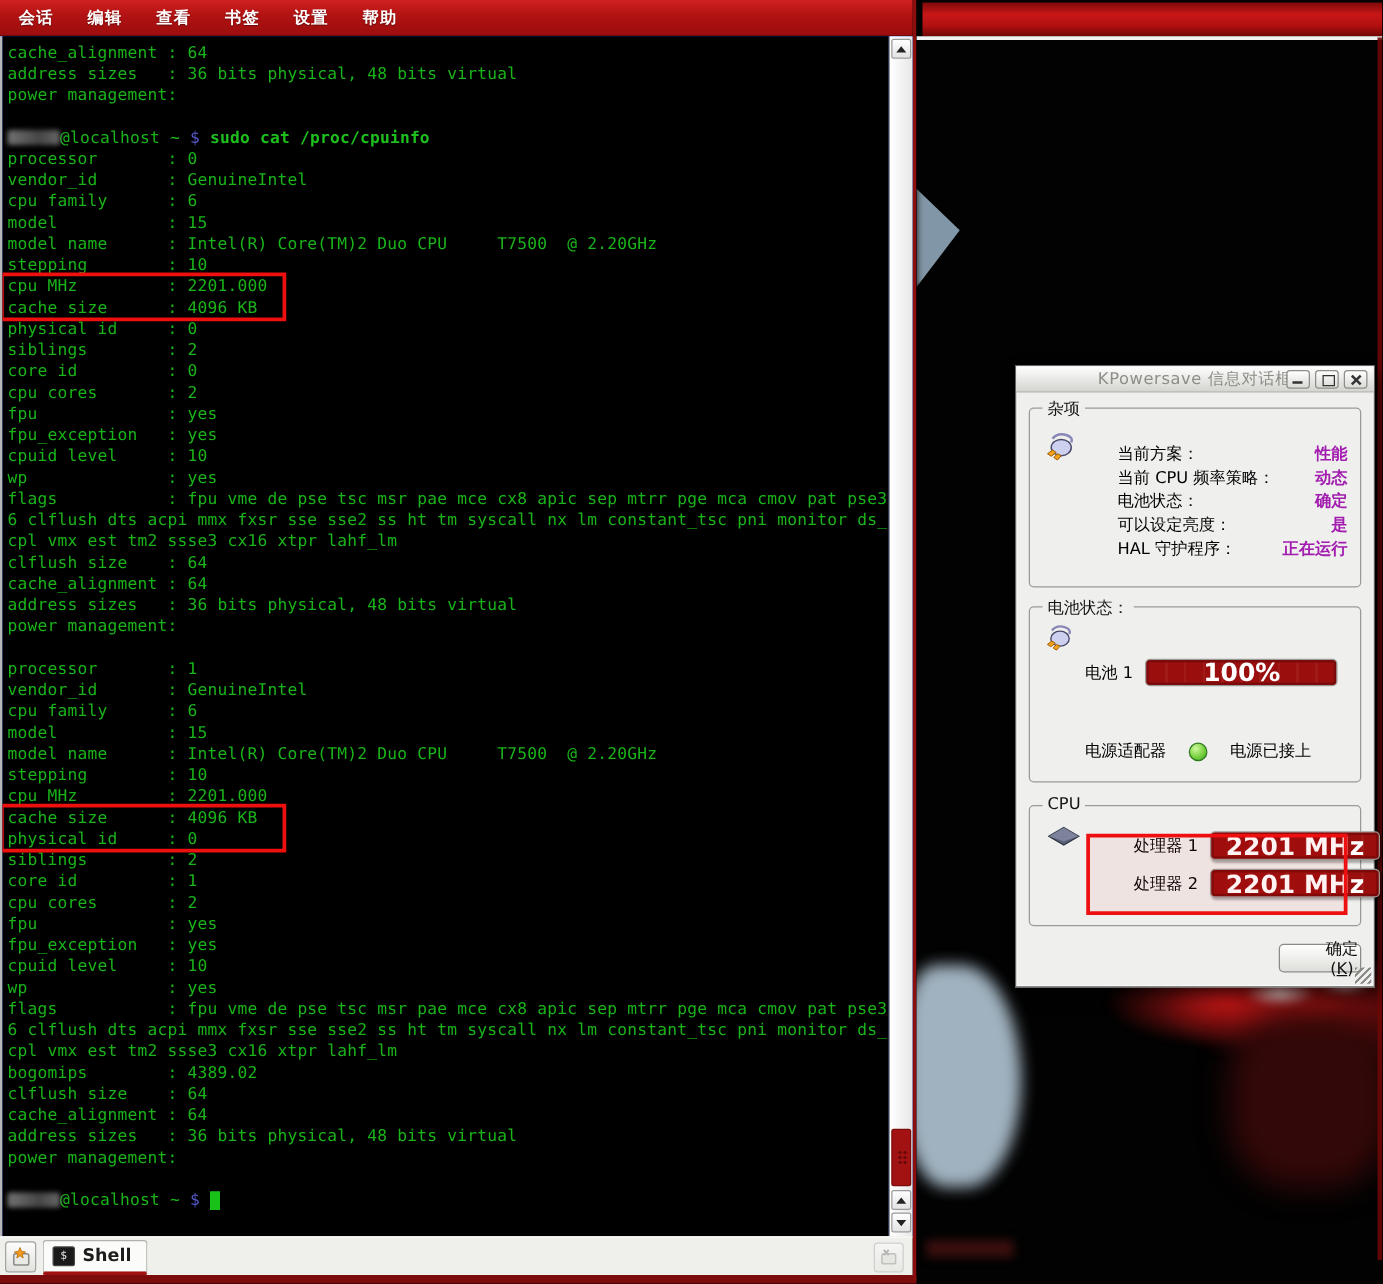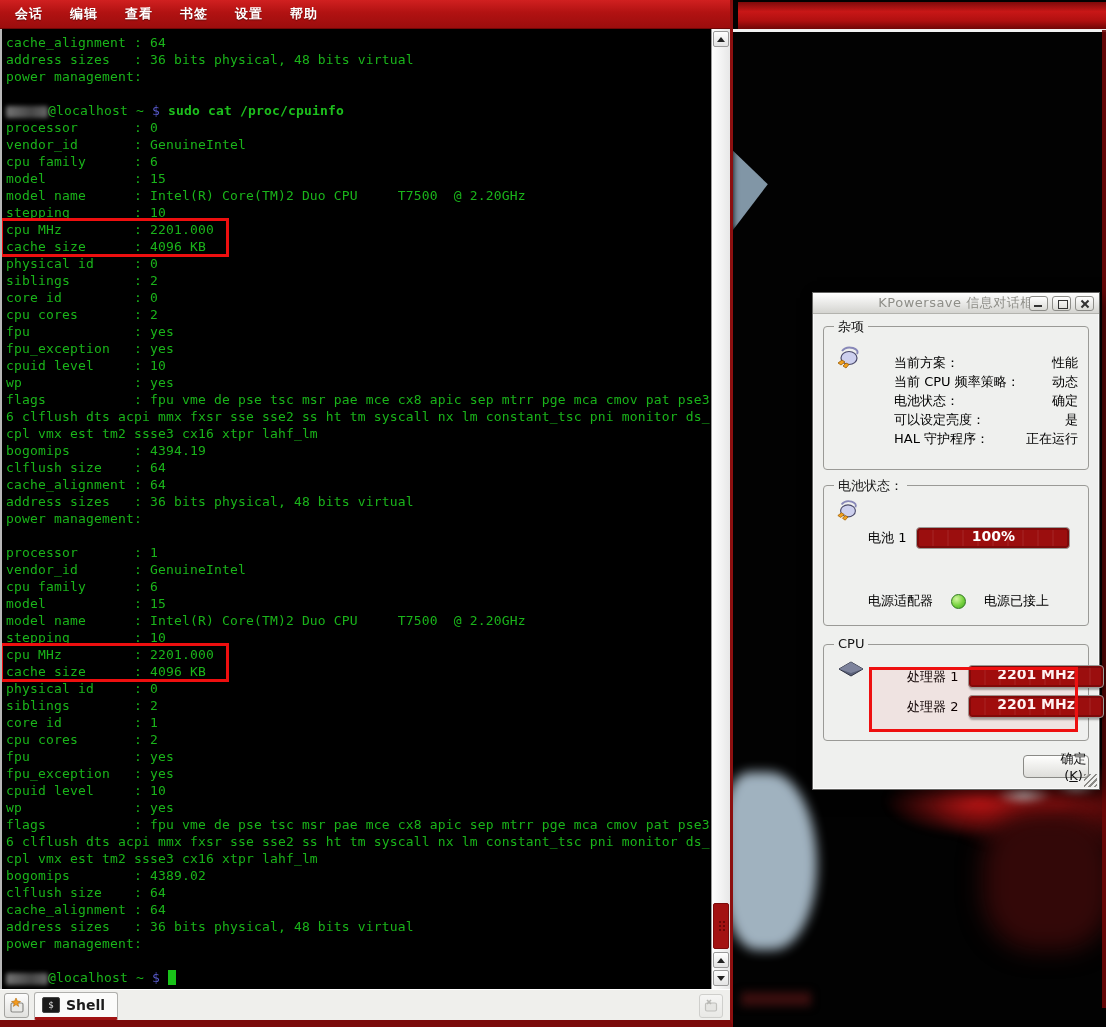--- a/index.html
+++ b/index.html
@@ -92,32 +92,32 @@
 
   .grp { position:absolute; border:1px solid #9a9a96; border-radius:4px; }
   .grp-legend { position:absolute; top:-9px; left:10px; background:#eff0ee; padding:0 4px; font-size:13px; color:#141414; }
   .grp-misc { left:10px; top:33px; width:266px; height:144px; }
   .grp-batt { left:10px; top:192px; width:266px; height:141px; }
   .grp-cpu  { left:10px; top:351px; width:266px; height:97px; }
 
   .misc-rows { position:absolute; left:54px; right:10px; top:26px; }
   .misc-row { display:flex; justify-content:space-between; height:19px; font-size:13px; align-items:center; }
   .misc-row .lbl { color:#000;margin-left:16px; }
-  .misc-row .val { color:#000000; font-weight:normal; }
+  .misc-row .val { color:#a21caf; font-weight:bold; }
 
   .icon-plug { position:absolute; left:12px; top:18px; }
   .grp-batt .icon-plug { top:12px; }
   .icon-chip { position:absolute; left:14px; top:16px; }
 
   .batt-row { position:absolute; left:44px; top:41px; display:flex; align-items:center; gap:10px; }
   .batt-lbl { font-size:13px; color:#000; }
   .redbar { background:#9b0e0e;
     background-image:repeating-linear-gradient(90deg, rgba(255,255,255,.05) 0 2px, rgba(0,0,0,0) 2px 15px);
     border:1px solid #9a9a96; box-shadow:inset 0 0 0 2px #7d0a0a; border-radius:4px;
-    color:#fff; font-weight:bold; font-size:14px; display:flex; align-items:flex-start; justify-content:center; }
+    color:#fff; font-weight:bold; font-size:20px; display:flex; align-items:center; justify-content:center; }
   .batt-bar { width:154px; height:22px; }
   .adapter-row { position:absolute; left:44px; top:106px; display:flex; align-items:center; gap:18px; }
   .adapter-lbl,.adapter-status { font-size:13px; color:#000; }
   .led { width:15px; height:15px; border-radius:50%; border:1px solid #2f7a1d;
     background:radial-gradient(circle at 35% 30%, #d2f7a0, #76d23e 55%, #43a32a); }
 
   .cpu-rows { position:absolute; left:55px; top:20px; }
   .cpu-row { display:flex; align-items:center; gap:9px; margin-bottom:7px; height:23px; }
   .cpu-row .lbl { font-size:13px; color:#000; width:52px;margin-left:28px; }
   .cpu-bar { width:136px; height:23px; box-shadow:inset 0 0 0 2px #7d0a0a, 1px 2px 2px rgba(0,0,0,.3); }
@@ -176,21 +176,20 @@
           <div class="tline">siblings        : 2</div>
           <div class="tline">core id         : 0</div>
           <div class="tline">cpu cores       : 2</div>
           <div class="tline">fpu             : yes</div>
           <div class="tline">fpu_exception   : yes</div>
           <div class="tline">cpuid level     : 10</div>
           <div class="tline">wp              : yes</div>
           <div class="tline">flags           : fpu vme de pse tsc msr pae mce cx8 apic sep mtrr pge mca cmov pat pse3</div>
           <div class="tline">6 clflush dts acpi mmx fxsr sse sse2 ss ht tm syscall nx lm constant_tsc pni monitor ds_</div>
           <div class="tline">cpl vmx est tm2 ssse3 cx16 xtpr lahf_lm</div>
-          <div class="tline">bogomips        : 4394.19</div>
           <div class="tline">clflush size    : 64</div>
           <div class="tline">cache_alignment : 64</div>
           <div class="tline">address sizes   : 36 bits physical, 48 bits virtual</div>
           <div class="tline">power management:</div>
           <div class="tline"> </div>
           <div class="tline">processor       : 1</div>
           <div class="tline">vendor_id       : GenuineIntel</div>
           <div class="tline">cpu family      : 6</div>
           <div class="tline">model           : 15</div>
           <div class="tline">model name      : Intel(R) Core(TM)2 Duo CPU     T7500  @ 2.20GHz</div>

